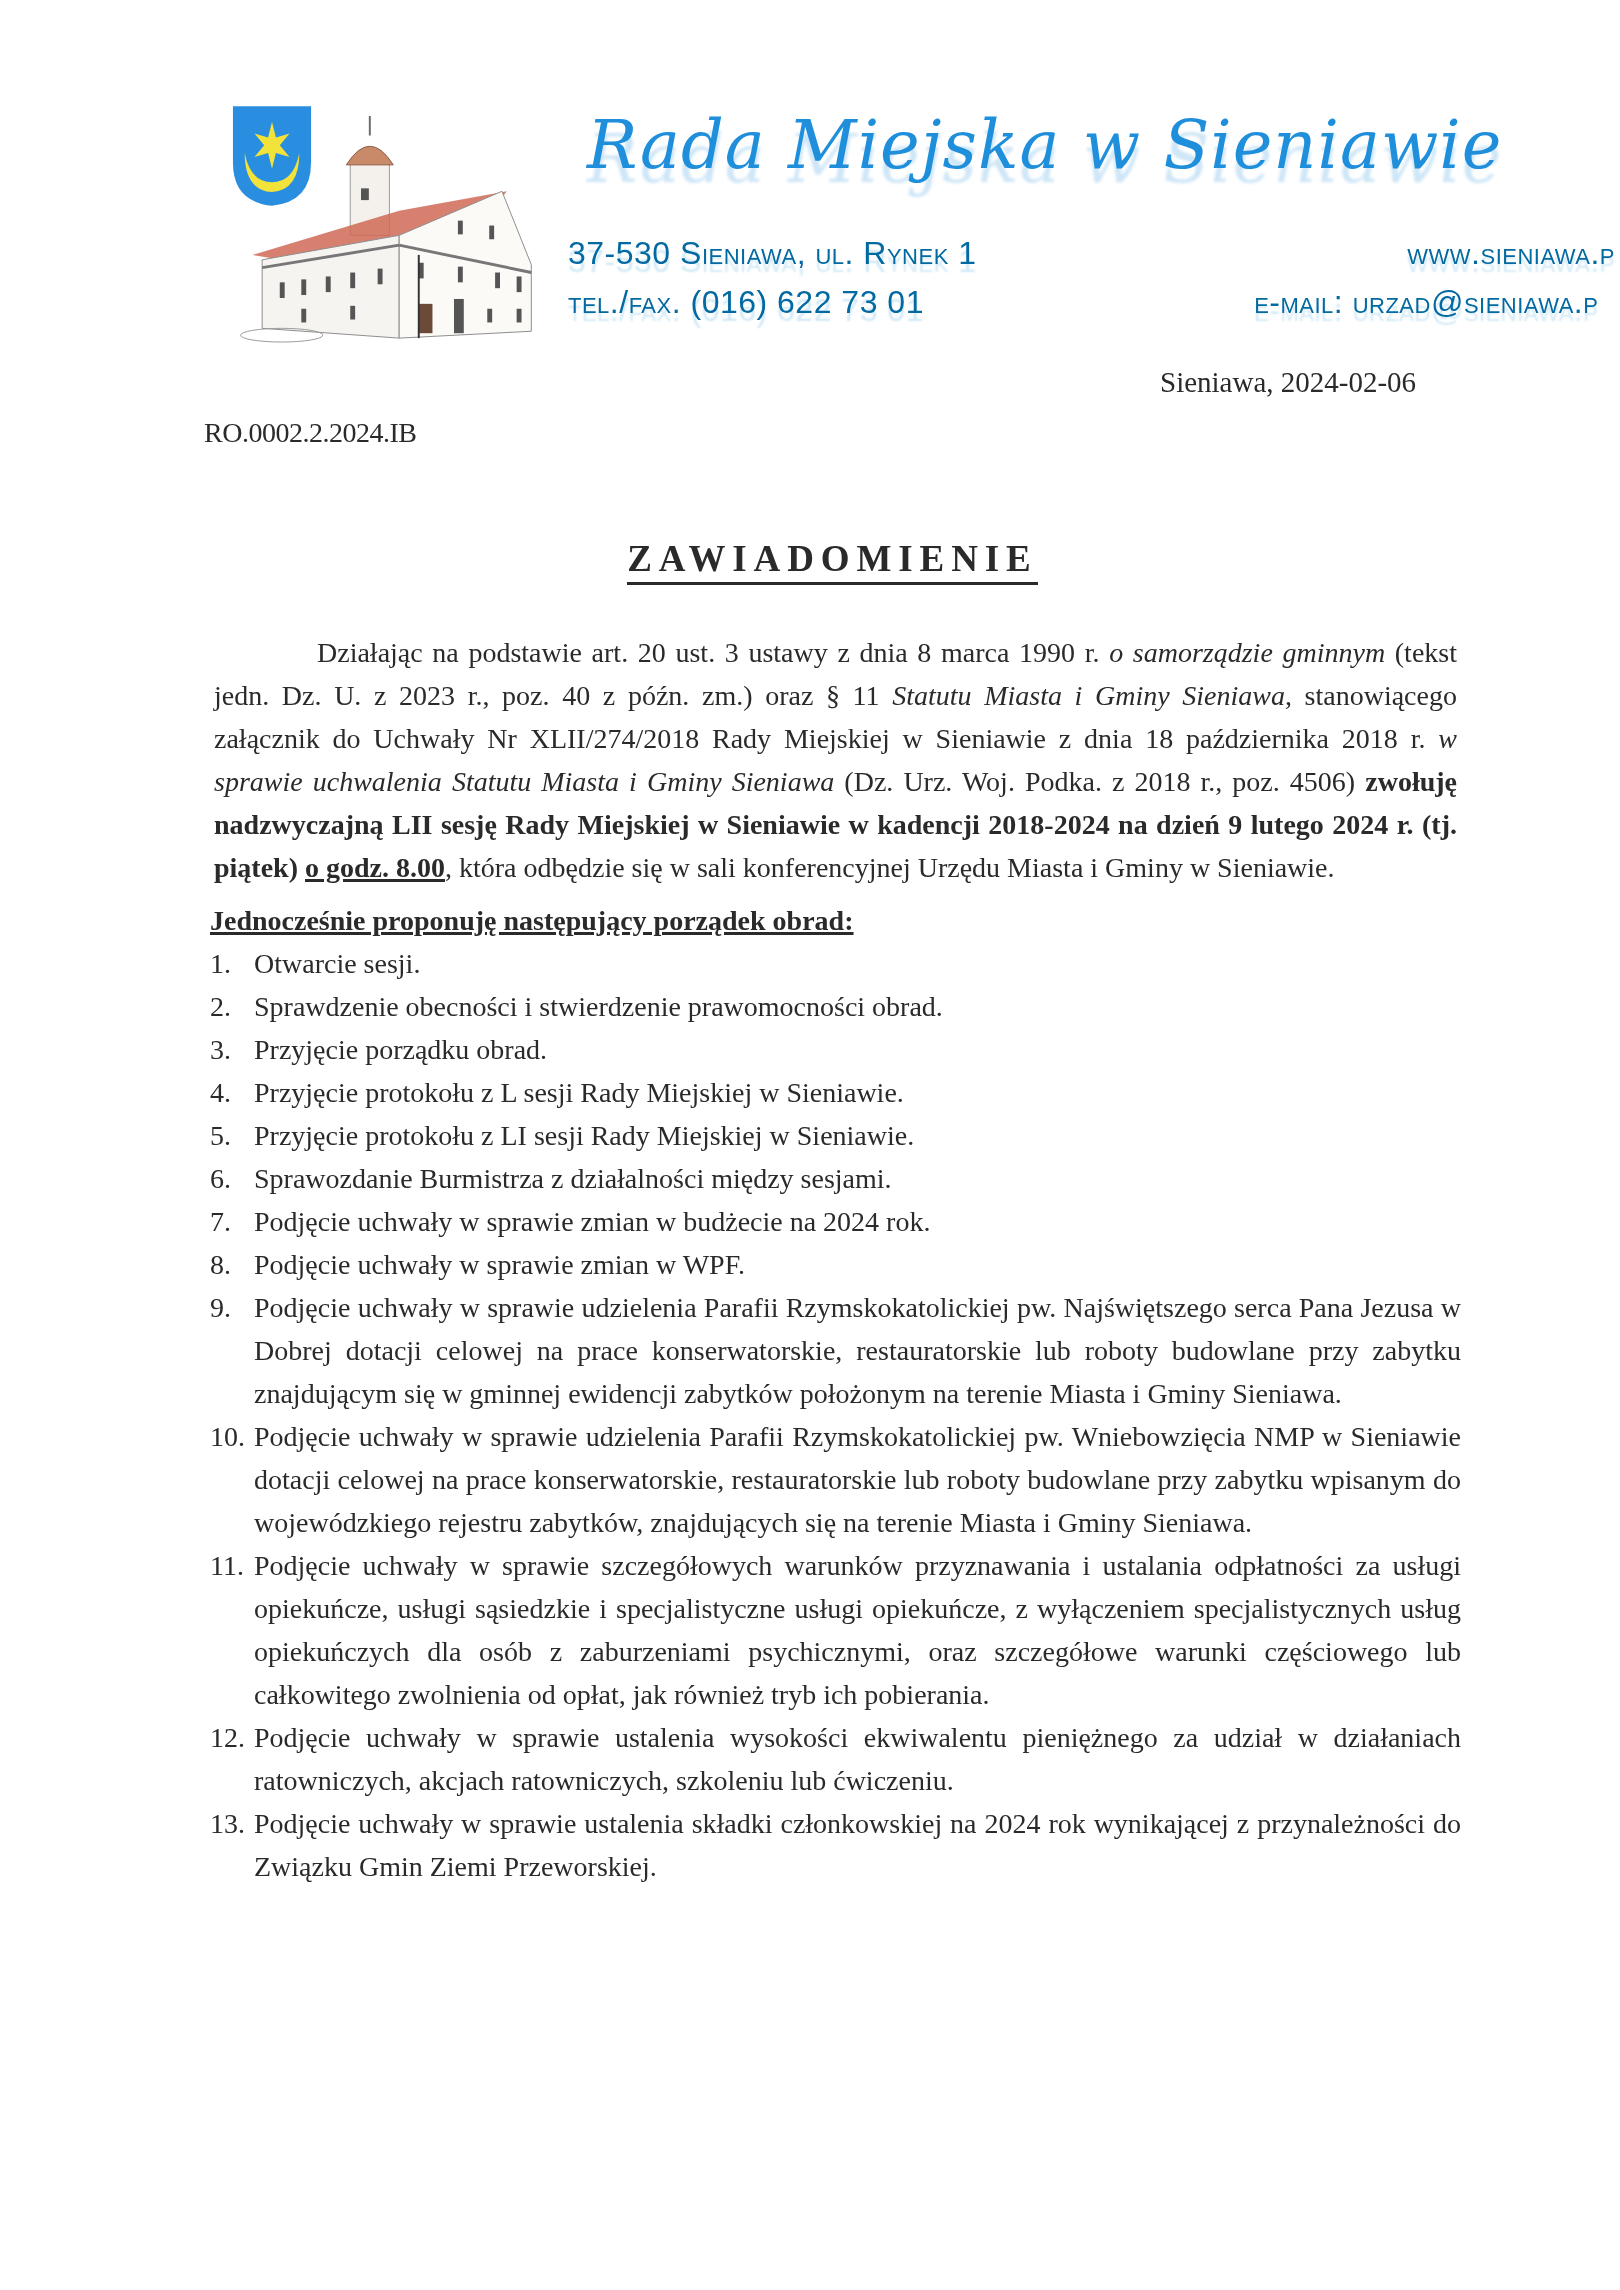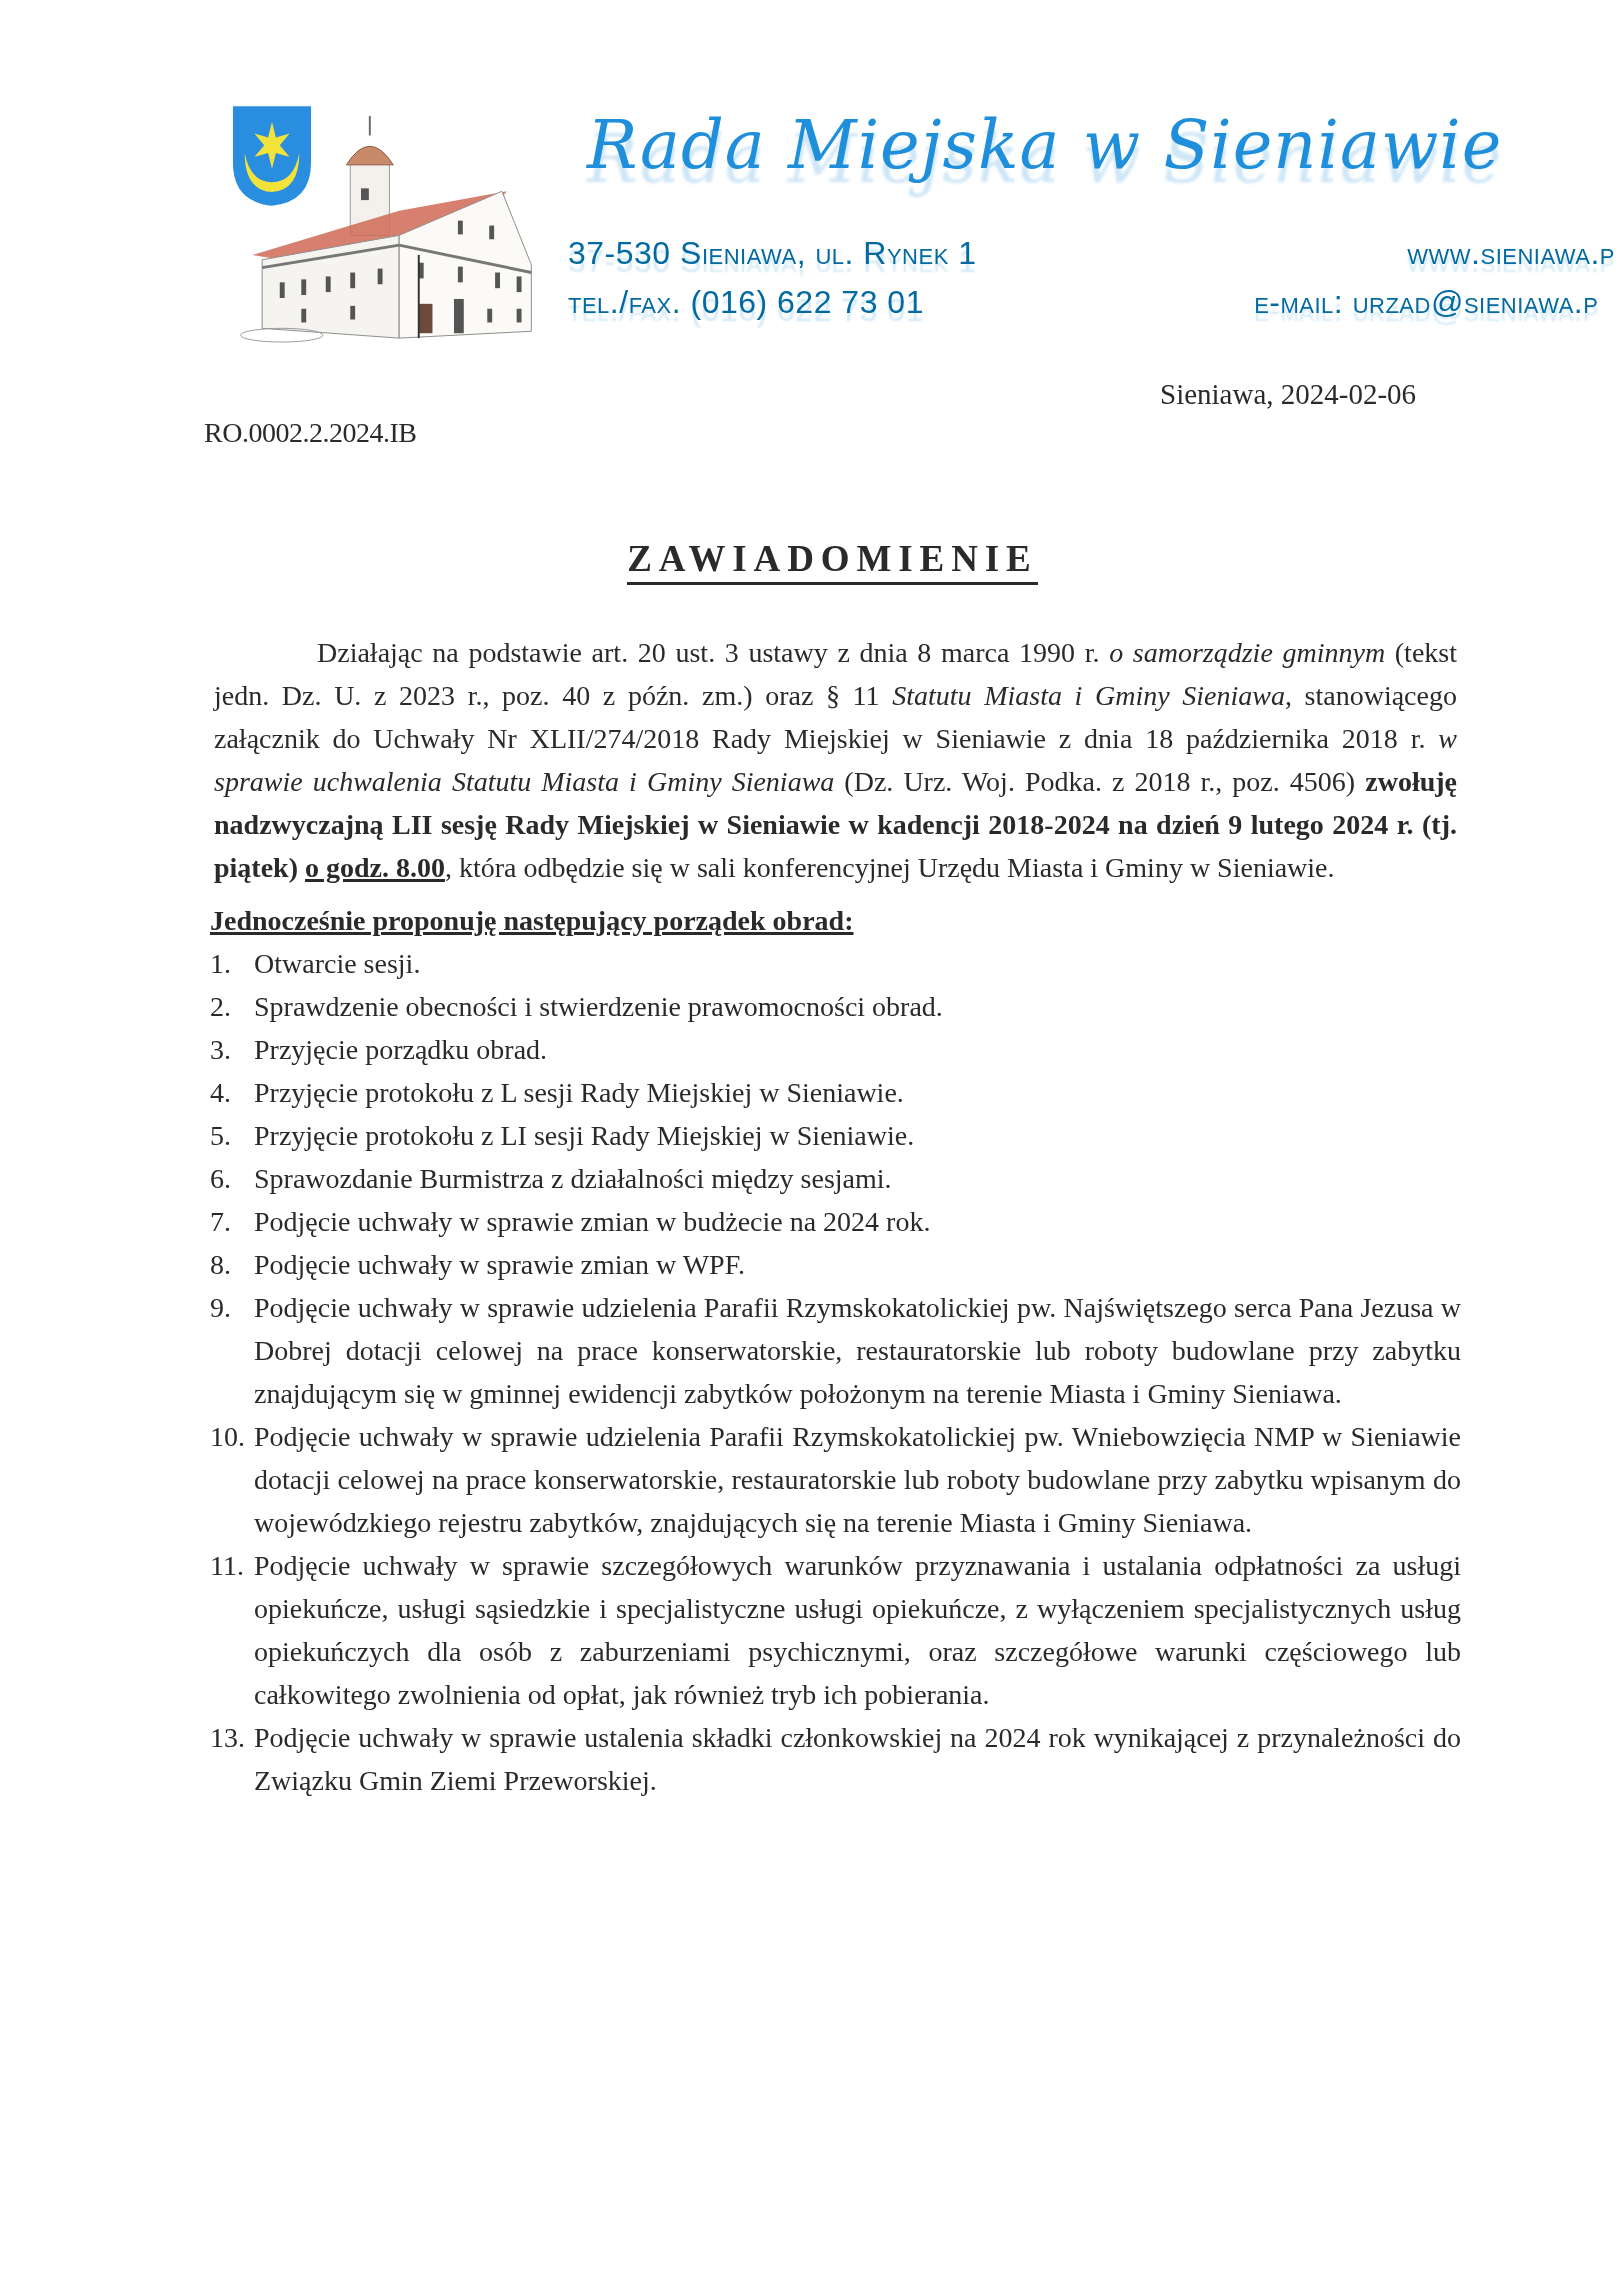--- a/index.html
+++ b/index.html
@@ -23,21 +23,21 @@
     font-family: Liberation Sans, sans-serif; font-size: 32px; color: #0369a1;
     font-variant: small-caps; letter-spacing: 0.5px; white-space: nowrap;
     text-shadow: 0 7.8px 2px rgba(120,190,230,0.35);
   }
   .lh-addr { left: 568px; top: 235px; }
   .lh-tel  { left: 568px; top: 284px; }
   .lh-www  { right: 5px; top: 235px; text-align: right; }
   .lh-mail { right: 21.6px; top: 284px; text-align: right; }
 
   
-  .date { left: 1160px; top: 366px; font-size: 29px; margin-top: 12px; }
+  .date { left: 1160px; top: 366px; font-size: 29px; }
   .ref  { left: 204px; top: 417px; font-size: 28px; letter-spacing: -0.5px; }
 
   
   .title {
     left: 0; width: 1620px; top: 537px; text-align: center;
   }
   .title span {
     display: inline-block; font-size: 37px; font-weight: bold;
     letter-spacing: 6.9px; padding-bottom: 2px;
     border-bottom: 3.9px solid #2a2a2a; margin-left: 45px;
@@ -170,18 +170,22 @@
       </li>
     <li class="last-line-left">
         <span class="num">10.</span>
         <span class="txt">Podjęcie uchwały w sprawie udzielenia Parafii Rzymskokatolickiej pw. Wniebowzięcia NMP w Sieniawie dotacji celowej na prace konserwatorskie, restauratorskie lub roboty budowlane przy zabytku wpisanym do wojewódzkiego rejestru zabytków, znajdujących się na terenie Miasta i Gminy Sieniawa.</span>
       </li>
     <li class="last-line-left">
         <span class="num">11.</span>
         <span class="txt">Podjęcie uchwały w sprawie szczegółowych warunków przyznawania i ustalania odpłatności za usługi opiekuńcze, usługi sąsiedzkie i specjalistyczne usługi opiekuńcze, z wyłączeniem specjalistycznych usług opiekuńczych dla osób z zaburzeniami psychicznymi, oraz szczegółowe warunki częściowego lub całkowitego zwolnienia od opłat, jak również tryb ich pobierania.</span>
       </li>
     <li class="last-line-left">
+        <span class="num">12.</span>
+        <span class="txt">Podjęcie uchwały w sprawie ustalenia wysokości ekwiwalentu pieniężnego za udział w działaniach ratowniczych, akcjach ratowniczych, szkoleniu lub ćwiczeniu.</span>
+      </li>
+    <li class="last-line-left">
         <span class="num">13.</span>
         <span class="txt">Podjęcie uchwały w sprawie ustalenia składki członkowskiej na 2024 rok wynikającej z przynależności do Związku Gmin Ziemi Przeworskiej.</span>
       </li>
   </ol>
 </div>
 
 
 </body></html>

